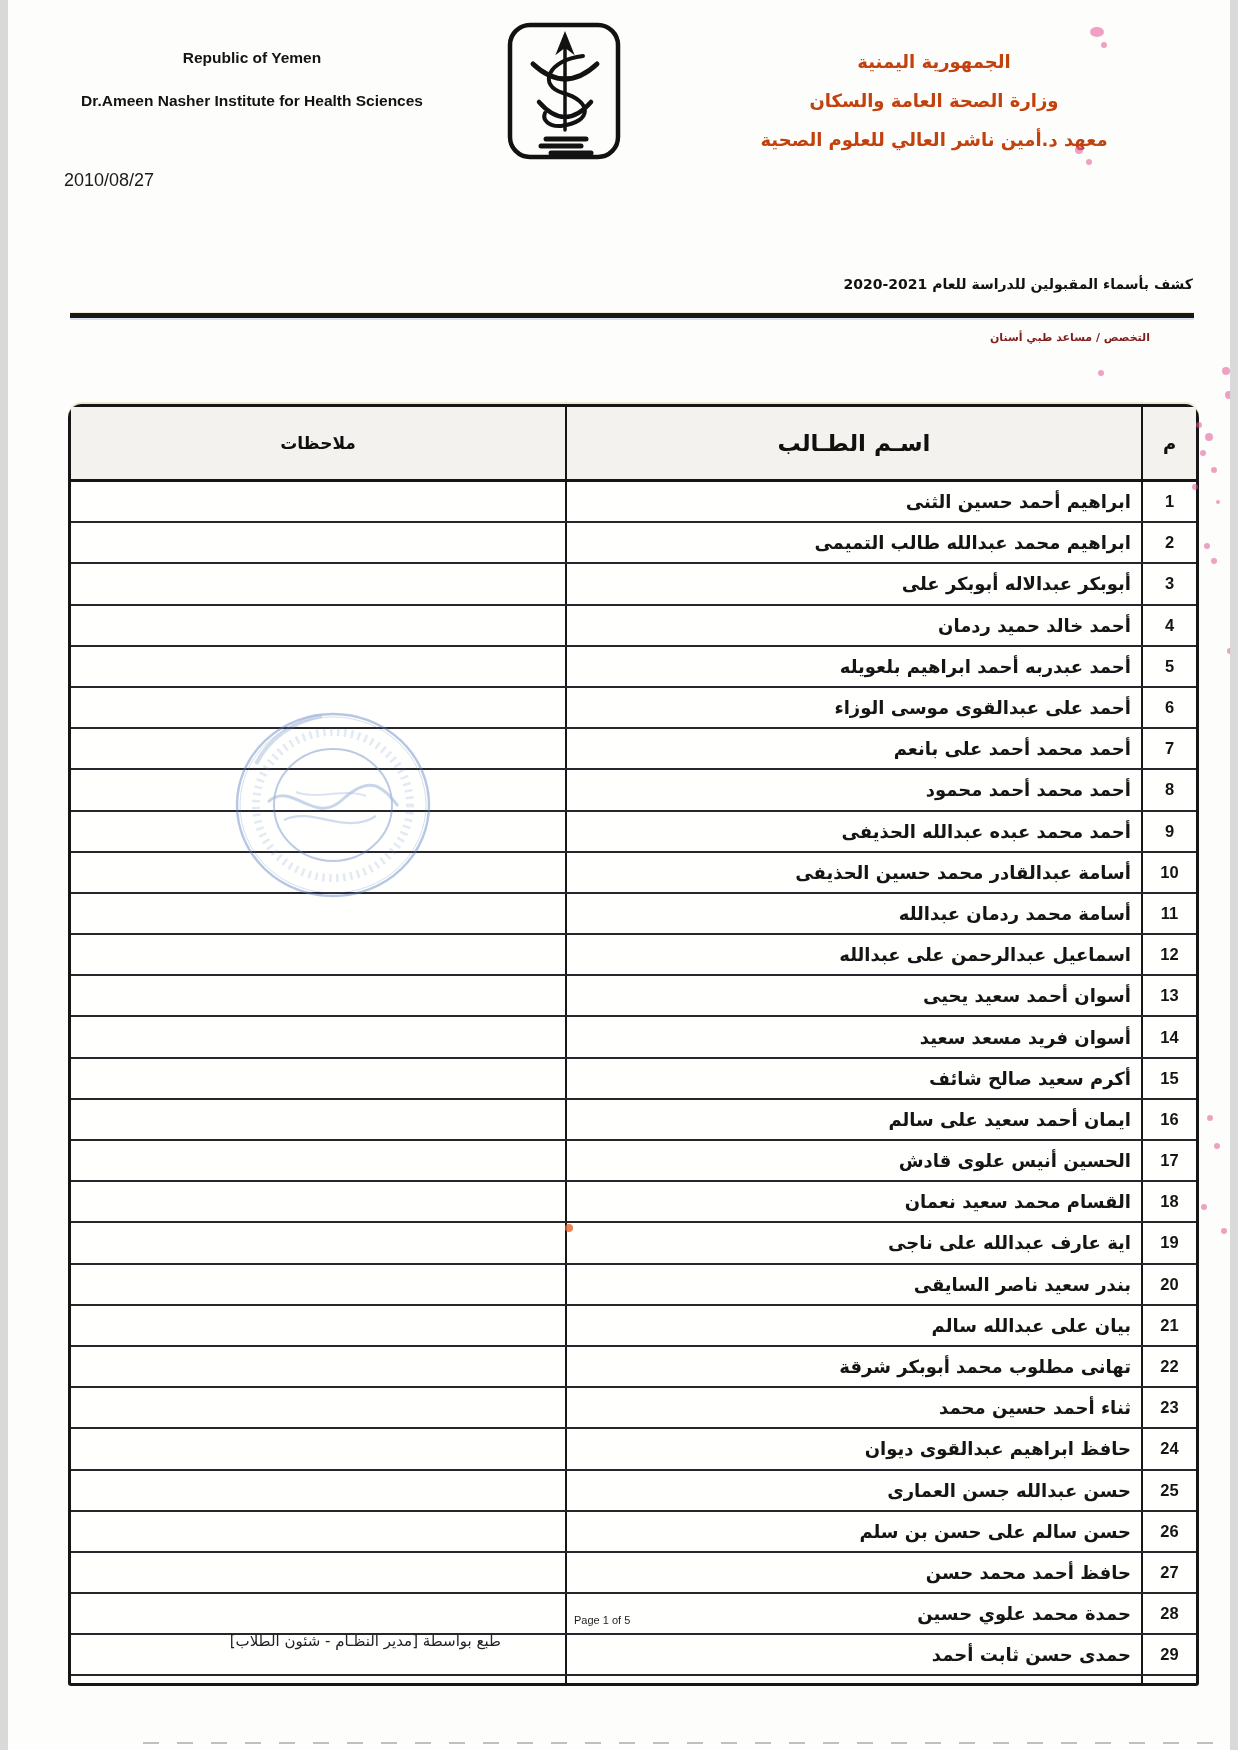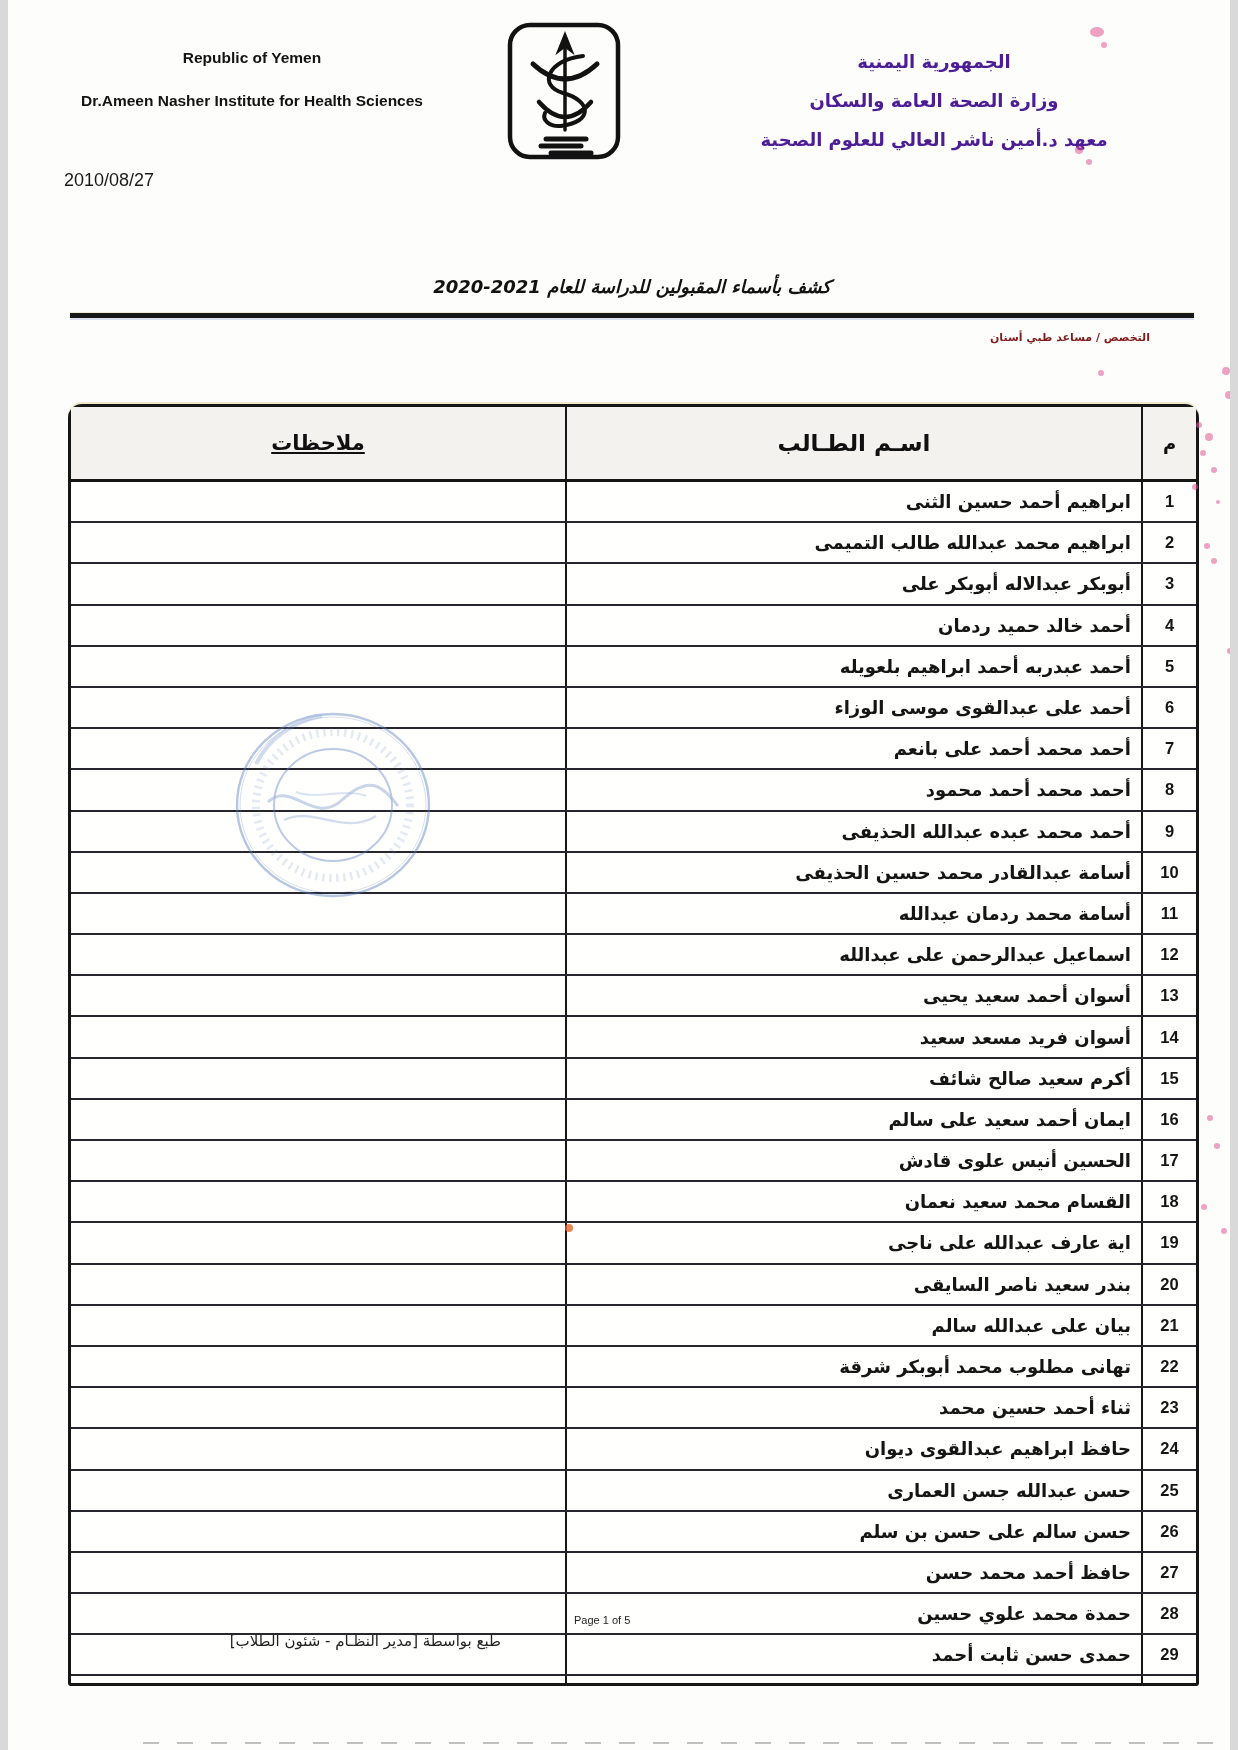--- a/index.html
+++ b/index.html
@@ -9,31 +9,31 @@
     font-family:"DejaVu Sans",sans-serif;color:#151515;
   }
   
   .eng-header{
     position:absolute;left:56px;top:36px;width:376px;text-align:center;
     font-family:"Liberation Sans","DejaVu Sans",sans-serif;
     font-weight:bold;font-size:15.5px;line-height:43px;color:#131313;
   }
   .arab-header{
     position:absolute;left:710px;top:42px;width:432px;text-align:center;
-    direction:rtl;font-weight:bold;font-size:18px;line-height:39px;color:#4c1d95;
+    direction:rtl;font-weight:bold;font-size:18px;line-height:39px;color:#c2410c;
   }
   .logo{position:absolute;left:497px;top:20px;width:122px;height:148px;}
   .doc-date{
     position:absolute;left:56px;top:170px;font-size:18px;
     font-family:Liberation Sans, sans-serif;color:#1a1a1a;
   }
   
   .doc-title{
-    position:absolute;left:63px;top:276px;width:1122px;text-align:center;
-    direction:rtl;font-weight:bold;font-size:18px;color:#121212;font-style:italic;
+    position:absolute;left:63px;top:276px;width:1122px;
+    direction:rtl;font-weight:bold;font-size:14px;color:#121212;
   }
   .title-rule{
     position:absolute;left:62px;top:313px;width:1124px;height:5px;background:#181818;
     box-shadow:0 2px 0 rgba(125,150,205,.28), 0 -1px 0 rgba(215,200,120,.3);
   }
   .spec{
     position:absolute;right:80px;top:331px;width:430px;direction:rtl;
     font-weight:bold;font-size:11px;color:#7f1d1d;
   }
   
@@ -43,21 +43,21 @@
     background:#fffffe;box-shadow:0 -2px 0 rgba(205,185,95,.3);
     box-sizing:border-box;
   }
   table.accept{width:100%;border-collapse:collapse;direction:rtl;table-layout:fixed;}
   table.accept th{
     height:70px;background:#f3f2ee;border-bottom:3px solid #161616;
     font-weight:bold;vertical-align:middle;color:#101010;
   }
   th.c-no{font-size:18px;}
   th.c-name{font-size:23px;}
-  th.c-notes{font-size:21px;text-decoration:underline;}
+  th.c-notes{font-size:17px;}
   table.accept td{height:37.2px;border-bottom:2px solid #26262c;vertical-align:middle;}
   td.c-no{
     text-align:center;font-weight:bold;font-size:16.5px;
     font-family:"Liberation Sans","DejaVu Sans",sans-serif;
   }
   td.c-name{font-weight:bold;font-size:18px;padding:0 10px 0 20px;
     white-space:nowrap;overflow:hidden;}
   .c-no{border-left:2.5px solid #161616;}
   .c-name{border-left:2.5px solid #161616;}
   tr.spacer td{height:5px;border-bottom:none;}

